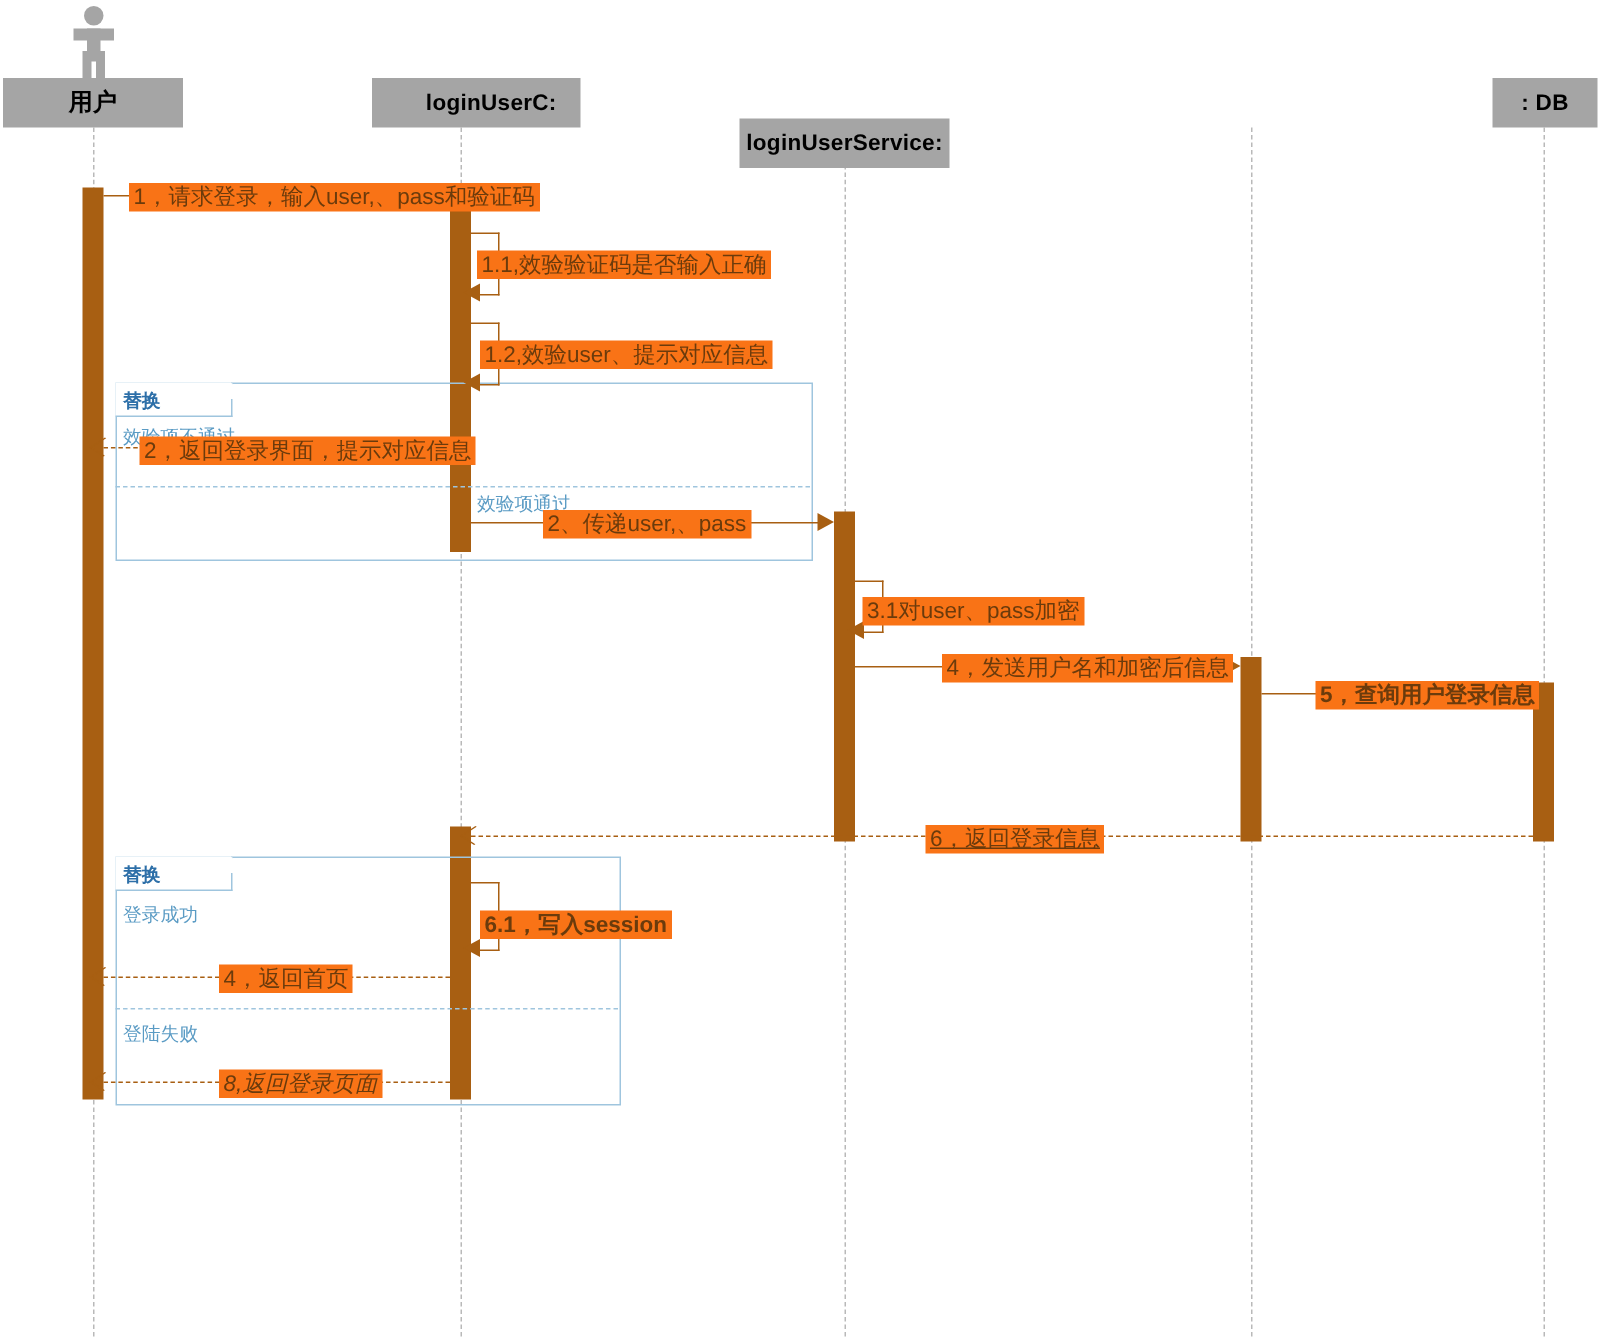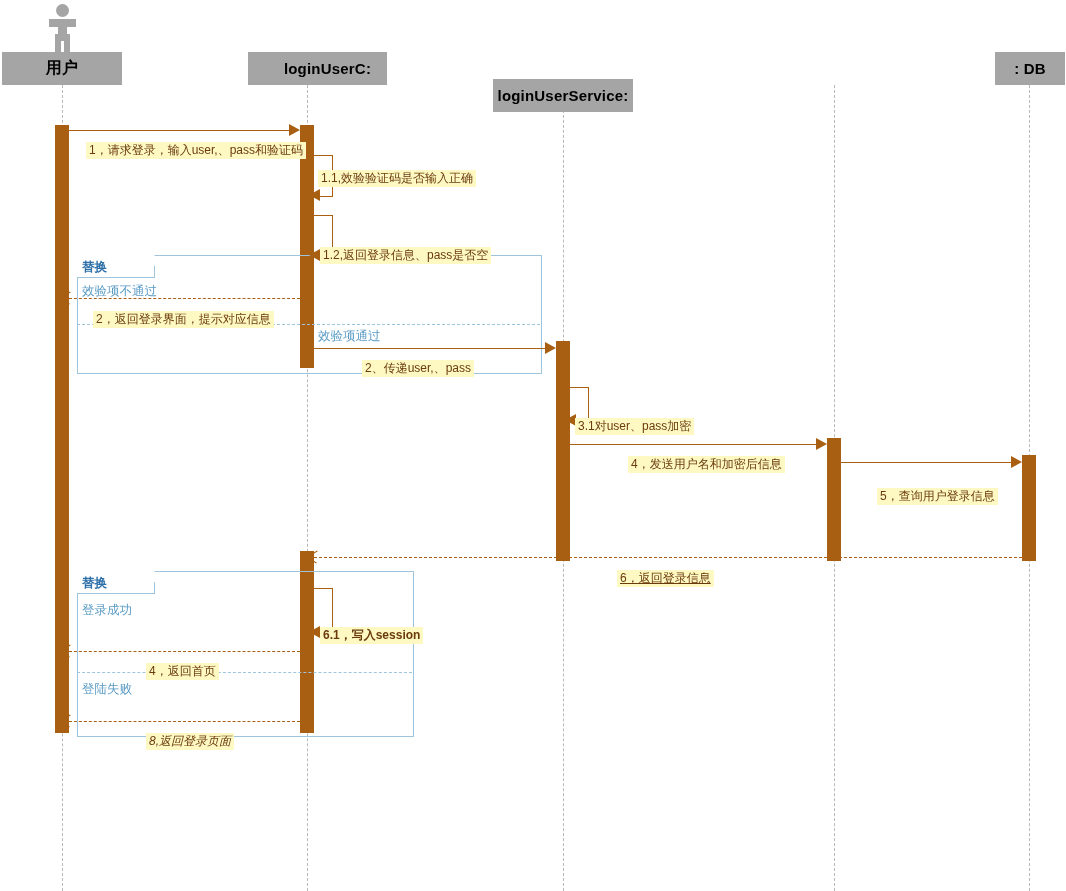--- a/index.html
+++ b/index.html
@@ -63,22 +63,22 @@
     position:absolute;width:0;height:0;
     border-top:6px solid transparent;border-bottom:6px solid transparent;
     border-right:11px solid #a85f12;
   }
   .arrow-open-l{
     position:absolute;width:10px;height:11px;
     border-left:1.5px solid #a85f12;border-bottom:1.5px solid #a85f12;
     transform:rotate(45deg) skew(-12deg,-12deg);
   }
   .msg-label{
-    position:absolute;color:#6b3b0c;font-size:12px;white-space:nowrap;
-    background:#fef9c3;padding:0 3px;margin-top:20px;
+    position:absolute;color:#6b3b0c;font-size:15px;white-space:nowrap;
+    background:#f97316;padding:0 3px;
   }
 
   
   .selfmsg{
     position:absolute;border:1.5px solid #a85f12;border-left:none;
     background:transparent;
   }
 
   
   .frag{
@@ -169,45 +169,45 @@
   <div class="frag-guard" style="left:82px;top:602px;">登录成功</div>
   <div class="frag-divider" style="left:77px;top:672px;width:335px;"></div>
   <div class="frag-guard" style="left:82px;top:681px;">登陆失败</div>
 
   <div class="msg-line" style="left:69px;top:130px;width:224px;"></div>
   <div class="arrow-r" style="left:289px;top:124px;"></div>
   <div class="msg-label" style="left:86px;top:122px;">1，请求登录，输入user,、pass和验证码</div>
 
   <div class="selfmsg" style="left:314px;top:155px;width:18px;height:40px;"></div>
   <div class="arrow-l" style="left:309px;top:189px;"></div>
-  <div class="msg-label" style="left:318px;top:150px;">1.1,效验验证码是否输入正确</div>
+  <div class="msg-label" style="left:318px;top:167px;">1.1,效验验证码是否输入正确</div>
 
   <div class="selfmsg" style="left:314px;top:215px;width:18px;height:40px;"></div>
   <div class="arrow-l" style="left:309px;top:249px;"></div>
-  <div class="msg-label" style="left:320px;top:227px;">1.2,返回登录信息、pass是否空</div>
+  <div class="msg-label" style="left:320px;top:227px;">1.2,效验user、提示对应信息</div>
 
   <div class="msg-line dashed" style="left:69px;top:298px;width:231px;"></div>
   <div class="arrow-open-l" style="left:64px;top:292px;"></div>
   <div class="msg-label" style="left:93px;top:291px;">2，返回登录界面，提示对应信息</div>
 
   <div class="msg-line" style="left:314px;top:348px;width:235px;"></div>
   <div class="arrow-r" style="left:545px;top:342px;"></div>
   <div class="msg-label" style="left:362px;top:340px;">2、传递user,、pass</div>
 
   <div class="selfmsg" style="left:570px;top:387px;width:18px;height:33px;"></div>
   <div class="arrow-l" style="left:565px;top:414px;"></div>
   <div class="msg-label" style="left:575px;top:398px;">3.1对user、pass加密</div>
 
   <div class="msg-line" style="left:570px;top:444px;width:250px;"></div>
   <div class="arrow-r" style="left:816px;top:438px;"></div>
   <div class="msg-label" style="left:628px;top:436px;">4，发送用户名和加密后信息</div>
 
   <div class="msg-line" style="left:841px;top:462px;width:174px;"></div>
   <div class="arrow-r" style="left:1011px;top:456px;"></div>
-  <div class="msg-label" style="left:877px;top:468px;">5，查询用户登录信息</div>
+  <div class="msg-label" style="left:877px;top:454px;font-weight:bold;">5，查询用户登录信息</div>
 
   <div class="msg-line dashed" style="left:314px;top:557px;width:708px;"></div>
   <div class="arrow-open-l" style="left:311px;top:551px;"></div>
   <div class="msg-label" style="left:617px;top:550px;text-decoration:underline;">6，返回登录信息</div>
 
   <div class="selfmsg" style="left:314px;top:588px;width:18px;height:44px;"></div>
   <div class="arrow-l" style="left:309px;top:626px;"></div>
   <div class="msg-label" style="left:320px;top:607px;font-weight:bold;">6.1，写入session</div>
 
   <div class="msg-line dashed" style="left:69px;top:651px;width:231px;"></div>

